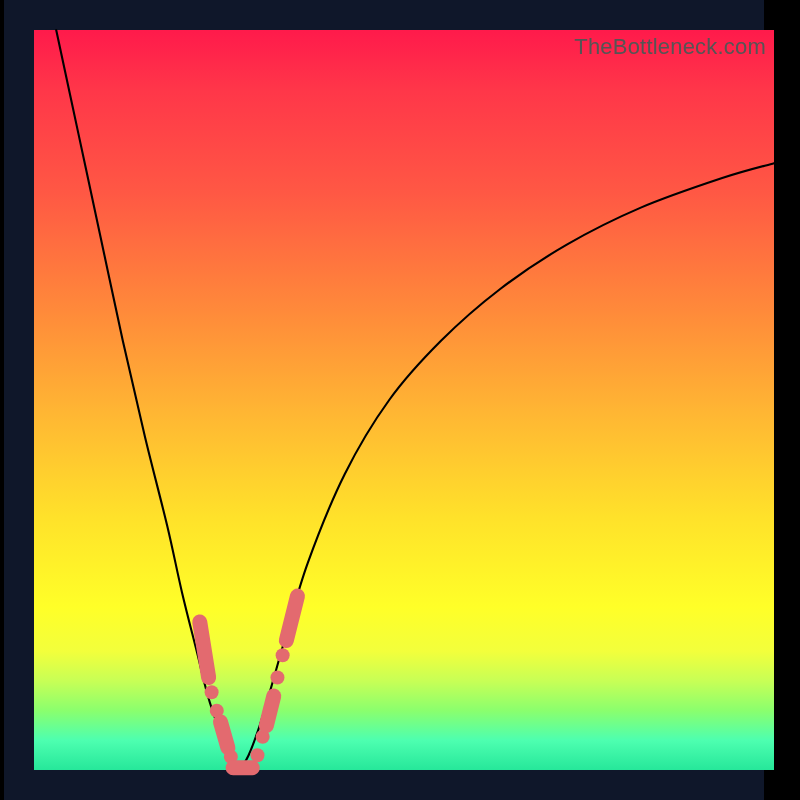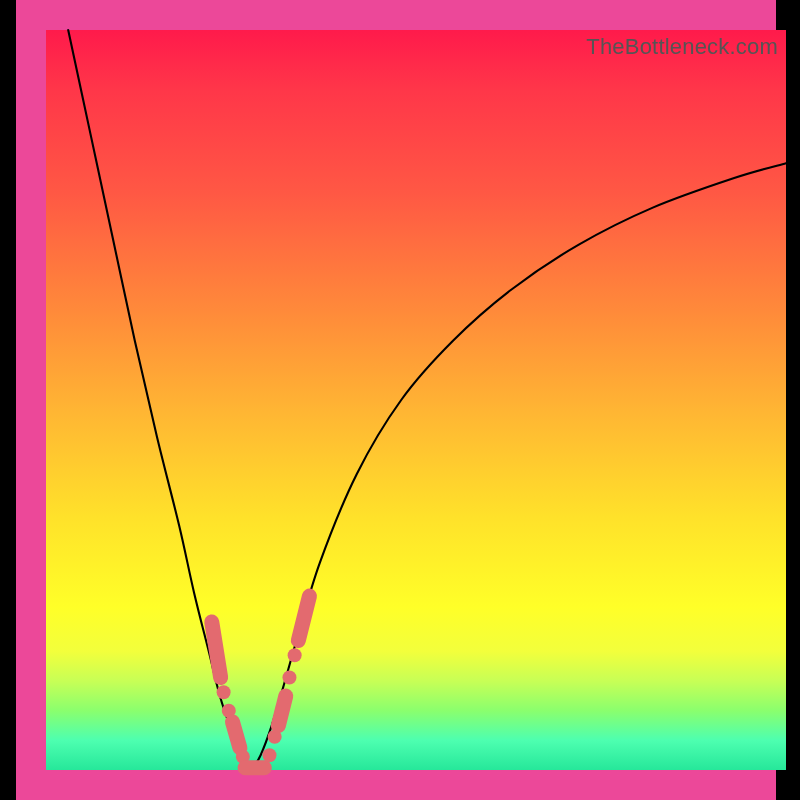--- a/index.html
+++ b/index.html
@@ -6,25 +6,25 @@
     margin: 0;
     padding: 0;
     width: 800px;
     height: 800px;
     background: #000;
     overflow: hidden;
     font-family: Arial, Helvetica, sans-serif;
   }
   .frame {
     position: absolute;
-    left: 16px;
+    left: 4px;
     top: 0;
     width: 760px;
     height: 800px;
-    background: #ec4899;
+    background: #0f172a;
   }
   .plot {
     position: absolute;
     left: 30px;
     top: 30px;
     width: 740px;
     height: 740px;
     
     background: linear-gradient(
       to bottom,

